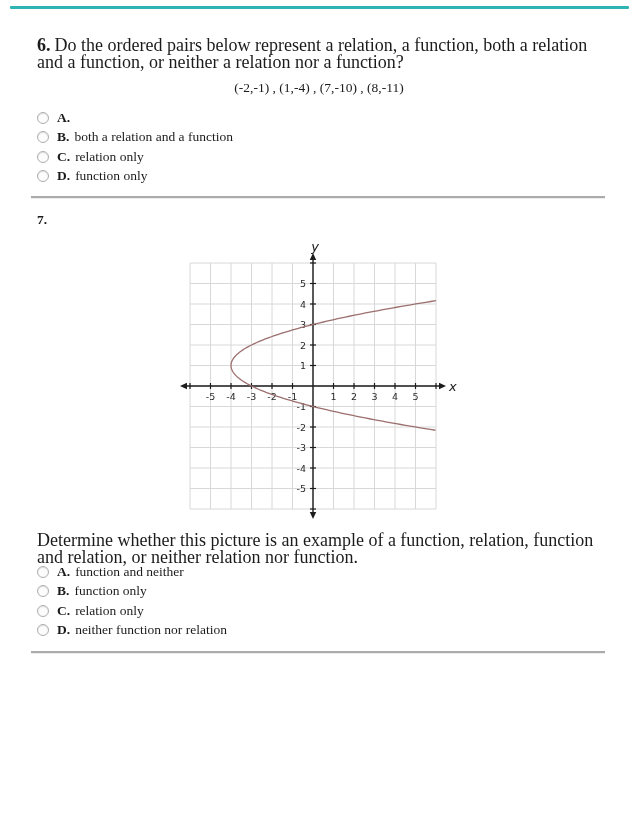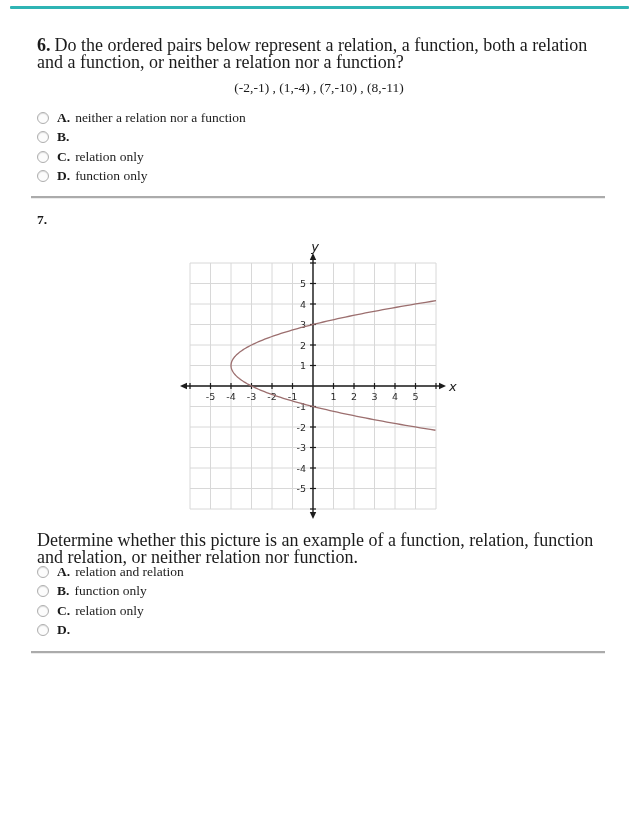--- a/index.html
+++ b/index.html
@@ -33,25 +33,25 @@
 <div class="abs prompt" style="top:37px">
   <span class="qnum">6.</span><span>Do the ordered pairs below represent a relation, a function, both a relation and a function, or neither a relation nor a function?</span>
 </div>
 
 <div class="abs pairs" style="top:79px">(-2,-1) , (1,-4) , (7,-10) , (8,-11)</div>
 
 <div class="abs options" style="top:108px" id="q6-options">
     <div class="opt-row">
       <span class="radio"></span>
       <b class="letter">A.</b>
-      <span>neither a relation nor a function</span>
     </div>
     <div class="opt-row">
       <span class="radio"></span>
       <b class="letter">B.</b>
+      <span>both a relation and a function</span>
     </div>
     <div class="opt-row">
       <span class="radio"></span>
       <b class="letter">C.</b>
       <span>relation only</span>
     </div>
     <div class="opt-row">
       <span class="radio"></span>
       <b class="letter">D.</b>
       <span>function only</span>
@@ -143,31 +143,32 @@
     <text x="152" y="8" text-anchor="middle" font-size="13" font-style="italic" font-family="&quot;Liberation Serif&quot;,serif" fill="#1b1b1b">y</text>
     <polyline points="272.96,57.68 267.81,58.50 262.72,59.32 257.70,60.14 252.75,60.96 247.86,61.78 243.03,62.60 238.27,63.42 233.58,64.24 228.95,65.06 224.39,65.88 219.89,66.70 215.46,67.52 211.09,68.34 206.79,69.16 202.56,69.98 198.39,70.80 194.29,71.62 190.25,72.44 186.28,73.26 182.37,74.08 178.53,74.90 174.75,75.72 171.04,76.54 167.40,77.36 163.82,78.18 160.31,79.00 156.86,79.82 153.48,80.64 150.16,81.46 146.91,82.28 143.73,83.10 140.61,83.92 137.56,84.74 134.57,85.56 131.65,86.38 128.79,87.20 126.00,88.02 123.27,88.84 120.61,89.66 118.02,90.48 115.49,91.30 113.02,92.12 110.63,92.94 108.29,93.76 106.03,94.58 103.83,95.40 101.69,96.22 99.62,97.04 97.62,97.86 95.68,98.68 93.81,99.50 92.00,100.32 90.26,101.14 88.58,101.96 86.97,102.78 85.43,103.60 83.95,104.42 82.53,105.24 81.19,106.06 79.90,106.88 78.69,107.70 77.54,108.52 76.45,109.34 75.43,110.16 74.47,110.98 73.59,111.80 72.76,112.62 72.00,113.44 71.31,114.26 70.69,115.08 70.13,115.90 69.63,116.72 69.20,117.54 68.84,118.36 68.54,119.18 68.31,120.00 68.14,120.82 68.04,121.64 68.00,122.46 68.03,123.28 68.12,124.10 68.29,124.92 68.51,125.74 68.80,126.56 69.16,127.38 69.58,128.20 70.07,129.02 70.63,129.84 71.25,130.66 71.93,131.48 72.68,132.30 73.50,133.12 74.38,133.94 75.33,134.76 76.34,135.58 77.42,136.40 78.57,137.22 79.78,138.04 81.05,138.86 82.40,139.68 83.80,140.50 85.28,141.32 86.81,142.14 88.42,142.96 90.09,143.78 91.82,144.60 93.62,145.42 95.49,146.24 97.42,147.06 99.42,147.88 101.48,148.70 103.61,149.52 105.81,150.34 108.07,151.16 110.39,151.98 112.78,152.80 115.24,153.62 117.76,154.44 120.35,155.26 123.00,156.08 125.72,156.90 128.51,157.72 131.36,158.54 134.27,159.36 137.25,160.18 140.30,161.00 143.41,161.82 146.59,162.64 149.84,163.46 153.15,164.28 156.52,165.10 159.96,165.92 163.47,166.74 167.04,167.56 170.68,168.38 174.38,169.20 178.15,170.02 181.98,170.84 185.88,171.66 189.85,172.48 193.88,173.30 197.98,174.12 202.14,174.94 206.37,175.76 210.66,176.58 215.02,177.40 219.44,178.22 223.93,179.04 228.49,179.86 233.11,180.68 237.80,181.50 242.55,182.32 247.37,183.14 252.25,183.96 257.20,184.78 262.22,185.60 267.30,186.42 272.45,187.24" fill="none" stroke="#9c6f6f" stroke-width="1.3"></polyline>
   </svg>
 
 <div class="abs prompt" style="top:532px">Determine whether this picture is an example of a function, relation, function and relation, or neither relation nor function.</div>
 
 <div class="abs options" style="top:562px" id="q7-options">
     <div class="opt-row">
       <span class="radio"></span>
       <b class="letter">A.</b>
-      <span>relation and relation</span>
+      <span>function and neither</span>
     </div>
     <div class="opt-row">
       <span class="radio"></span>
       <b class="letter">B.</b>
       <span>function only</span>
     </div>
     <div class="opt-row">
       <span class="radio"></span>
       <b class="letter">C.</b>
       <span>relation only</span>
     </div>
     <div class="opt-row">
       <span class="radio"></span>
       <b class="letter">D.</b>
+      <span>neither function nor relation</span>
     </div>
   </div>
 
 <div class="abs divider" style="top:651px"></div>
 
 </body></html>

